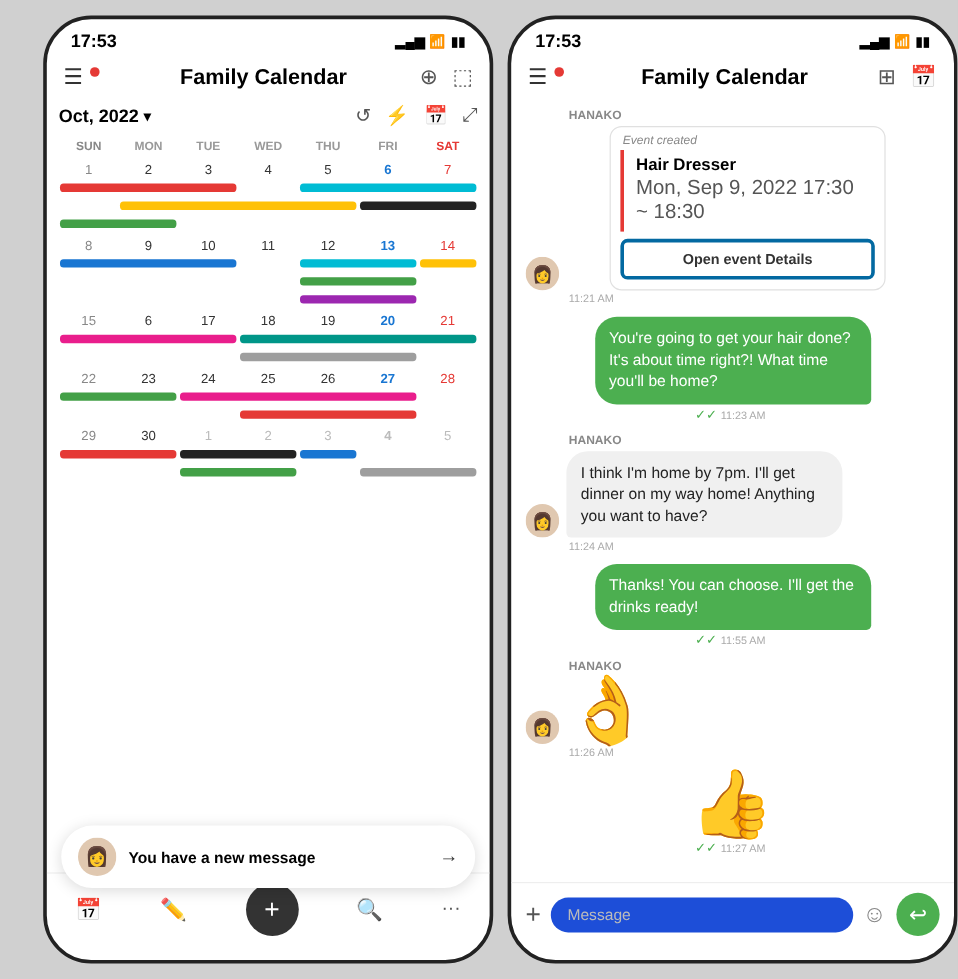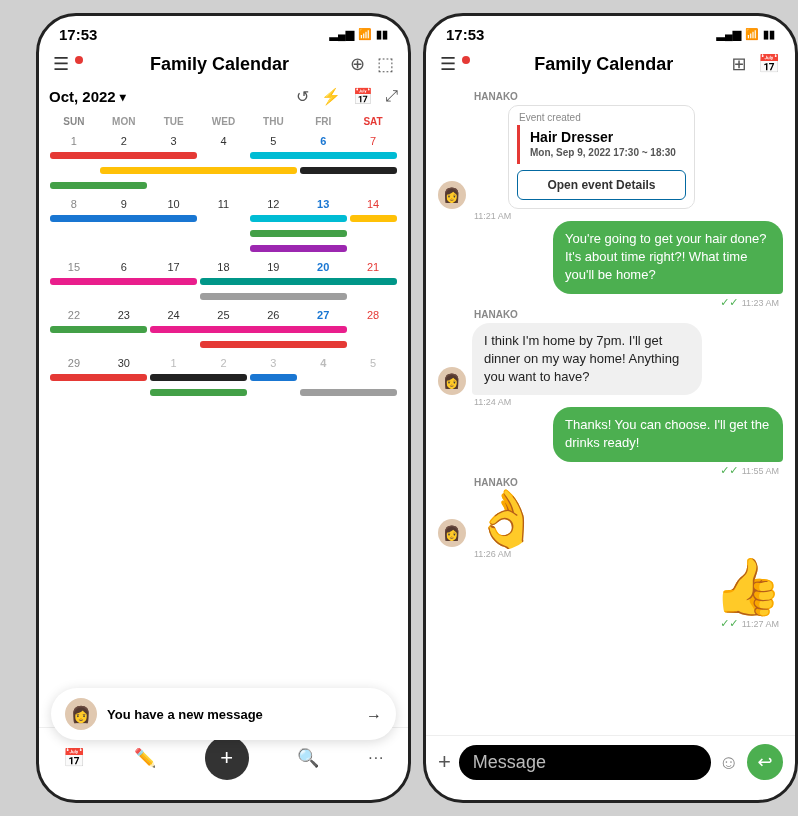--- a/index.html
+++ b/index.html
@@ -184,24 +184,25 @@
       display: flex;
       flex-direction: column;
       overflow: hidden;
     }
     .chat-messages {
       flex: 1;
       overflow-y: auto;
       padding: 8px 12px;
       display: flex;
       flex-direction: column;
+      gap: 10px;
     }
     .msg-group { display: flex; flex-direction: column; }
     .msg-group.incoming { align-items: flex-start; }
-    .msg-group.outgoing { align-items: flex-end; }
+    .msg-group.outgoing { align-items: center; }
 
     .msg-sender-name {
       font-size: 10px;
       font-weight: 700;
       color: #888;
       margin-bottom: 3px;
       margin-left: 36px;
     }
     .msg-row {
       display: flex;
@@ -238,27 +239,27 @@
 
     
     .event-card-wrapper {
       margin-left: 36px;
       background: #fff;
       border-radius: 10px;
       border: 1px solid #e0e0e0;
       overflow: hidden;
       max-width: 230px;
     }
-    .event-card-header { font-size: 10px; color: #888; padding: 6px 10px 2px; }
+    .event-card-header { font-size: 10px; color: #888; padding: 6px 10px 2px; font-style: italic; }
     .event-card-body { padding: 4px 10px 6px; border-left: 3px solid #e53935; margin: 0 8px 4px; }
     .event-card-title { font-size: 14px; font-weight: 700; }
-    .event-card-time { font-size: 10px; color: #555; margin-top: 2px; font-weight: bold; }
+    .event-card-time { font-size: 17px; color: #555; margin-top: 2px; }
     .event-card-btn {
       margin: 6px 8px 8px;
-      border: 1px solid #0369a1;
+      border: 3px solid #0369a1;
       border-radius: 6px;
       padding: 7px;
       text-align: center;
       font-size: 12px;
       font-weight: 600;
       color: #333;
       cursor: pointer;
     }
 
     .emoji-msg {
@@ -273,24 +274,24 @@
       display: flex;
       align-items: center;
       padding: 8px 12px 20px;
       border-top: 1px solid #eee;
       gap: 8px;
       flex-shrink: 0;
     }
     .chat-input-plus { font-size: 22px; color: #555; }
     .chat-input-field {
       flex: 1;
-      background: #000000;
+      background: #1d4ed8;
       border-radius: 20px;
       padding: 7px 14px;
-      font-size: 18px;
+      font-size: 13px;
       color: #999;
     }
     .chat-input-emoji { font-size: 20px; color: #888; }
     .chat-send-btn {
       width: 36px; height: 36px;
       background: #4caf50;
       border-radius: 50%;
       display: flex; align-items: center; justify-content: center;
       color: #fff; font-size: 18px;
     }

